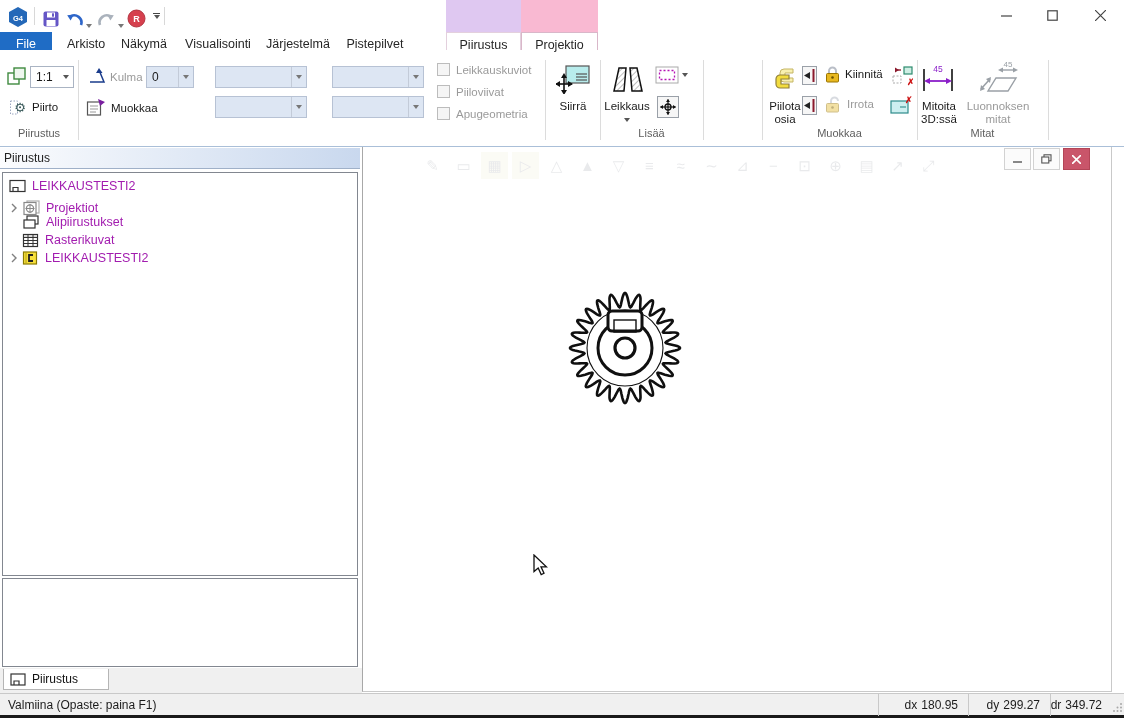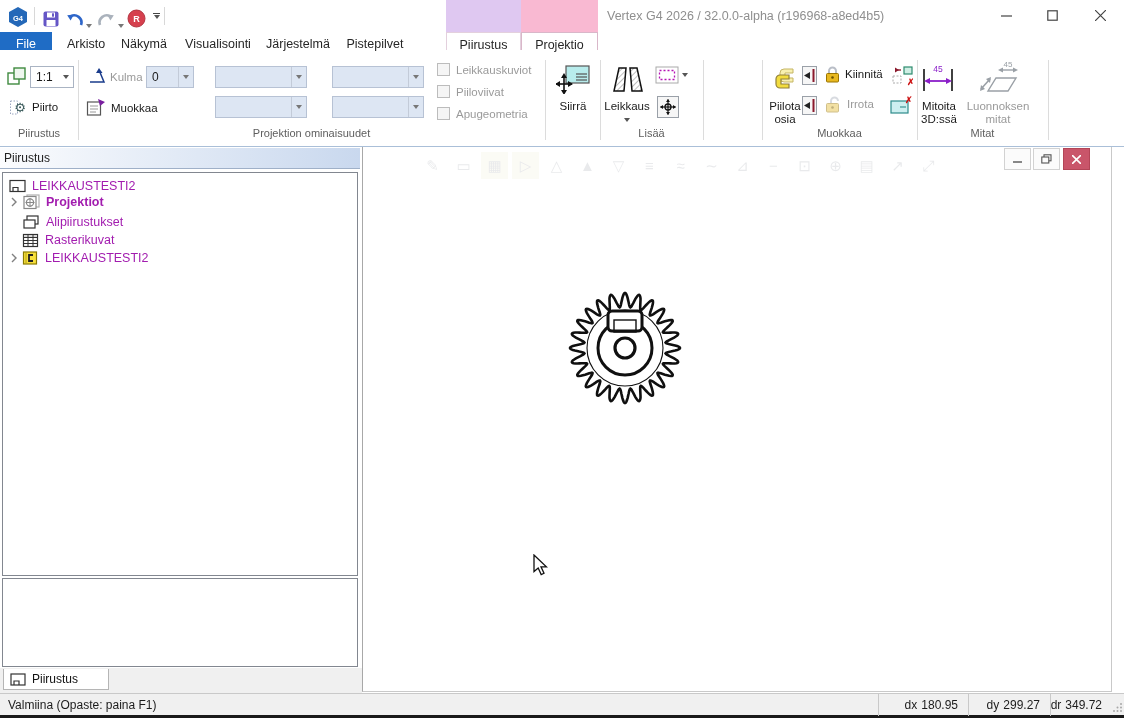--- a/index.html
+++ b/index.html
@@ -125,21 +125,20 @@
         <circle cx="9.5" cy="9.5" r="8.5" fill="#d6404e" stroke="#b23340" stroke-width="1"></circle>
         <text x="9.5" y="13" font-size="9" font-weight="bold" fill="#fff" text-anchor="middle" font-family="Liberation Sans,sans-serif">R</text>
       </svg>
     </div>
     <div class="qa-btn" style="left:146px;width:14px;flex-direction:column;gap:1px;">
       <div style="width:7px;height:1.5px;background:#444;"></div>
         <span class="arrow-down"></span>
     </div>
     <div class="qa-sep" style="left:164px;"></div>
 
-    <div class="win-title">Vertex G4 2026 / 32.0.0-alpha (r196968-a8ed4b5)</div>
 
     <div class="win-btn" style="left:984px;">
       <svg width="11" height="11">
           <line x1="0" y1="6" x2="11" y2="6" stroke="#444" stroke-width="1.2"></line>
         </svg>
     </div>
     <div class="win-btn" style="left:1030px;">
       <svg width="11" height="11">
           <rect x="0.8" y="0.8" width="9.4" height="9.4" fill="none" stroke="#444" stroke-width="1.2"></rect>
         </svg>
@@ -250,21 +249,20 @@
       <span class="cb-lbl">Leikkauskuviot</span>
     </div>
     <div class="cb-row" style="left:437px;top:29px;">
       <span class="cb-box"></span>
       <span class="cb-lbl">Piiloviivat</span>
     </div>
     <div class="cb-row" style="left:437px;top:51px;">
       <span class="cb-box"></span>
       <span class="cb-lbl">Apugeometria</span>
     </div>
-    <div class="grp-label" style="left:78px;width:467px;">Projektion ominaisuudet</div>
 
     <div style="position:absolute;left:548px;top:6px;width:50px;height:60px;">
       <svg style="position:absolute;left:8px;top:2px;" width="35" height="30" viewBox="0 0 35 30">
         <rect x="10" y="2" width="23" height="17" fill="#b8ecec" stroke="#555" stroke-width="1.2"></rect>
         <line x1="20" y1="10" x2="31" y2="10" stroke="#555" stroke-width="1.2"></line>
         <line x1="20" y1="13" x2="31" y2="13" stroke="#555" stroke-width="1.2"></line>
         <line x1="20" y1="16" x2="31" y2="16" stroke="#555" stroke-width="1.2"></line>
         <g stroke="#111" stroke-width="1.6">
           <line x1="8" y1="12" x2="8" y2="28"></line>
             <line x1="0" y1="20" x2="16" y2="20"></line>
@@ -403,21 +401,21 @@
       <div id="panel-header">Piirustus</div>
 
       <div class="tree-box" style="top:25px;height:404px;">
         <div class="tree-row" style="top:4px;left:6px;">
           <svg width="17" height="14" viewBox="0 0 17 14" style="margin-right:6px;">
             <rect x="1" y="1.5" width="15" height="11" fill="#fff" stroke="#333" stroke-width="1.2"></rect>
             <path d="M4 12.5 V8.5 h5 V12.5" fill="none" stroke="#333" stroke-width="1.2"></path>
           </svg>
           <span>LEIKKAUSTESTI2</span>
         </div>
-        <div class="tree-row" style="top:20px;left:6px;font-weight:bold;">
+        <div class="tree-row" style="top:26px;left:6px;">
           <svg class="tree-chevron" viewBox="0 0 10 10">
             <polyline points="3,1 7,5 3,9" fill="none" stroke="#808080" stroke-width="1.4"></polyline>
           </svg>
           <svg width="18" height="16" viewBox="0 0 18 16" style="margin-right:6px;">
             <rect x="5" y="1" width="12" height="12" fill="#fff" stroke="#b0b0b0" stroke-width="1.2"></rect>
             <rect x="2" y="2.5" width="12" height="12" fill="#fff" stroke="#888" stroke-width="1.2"></rect>
             <circle cx="8" cy="8.5" r="3.6" fill="none" stroke="#888" stroke-width="1.2"></circle>
             <line x1="8" y1="4" x2="8" y2="13" stroke="#888" stroke-width="1"></line>
             <line x1="3.5" y1="8.5" x2="12.5" y2="8.5" stroke="#888" stroke-width="1"></line>
           </svg>

